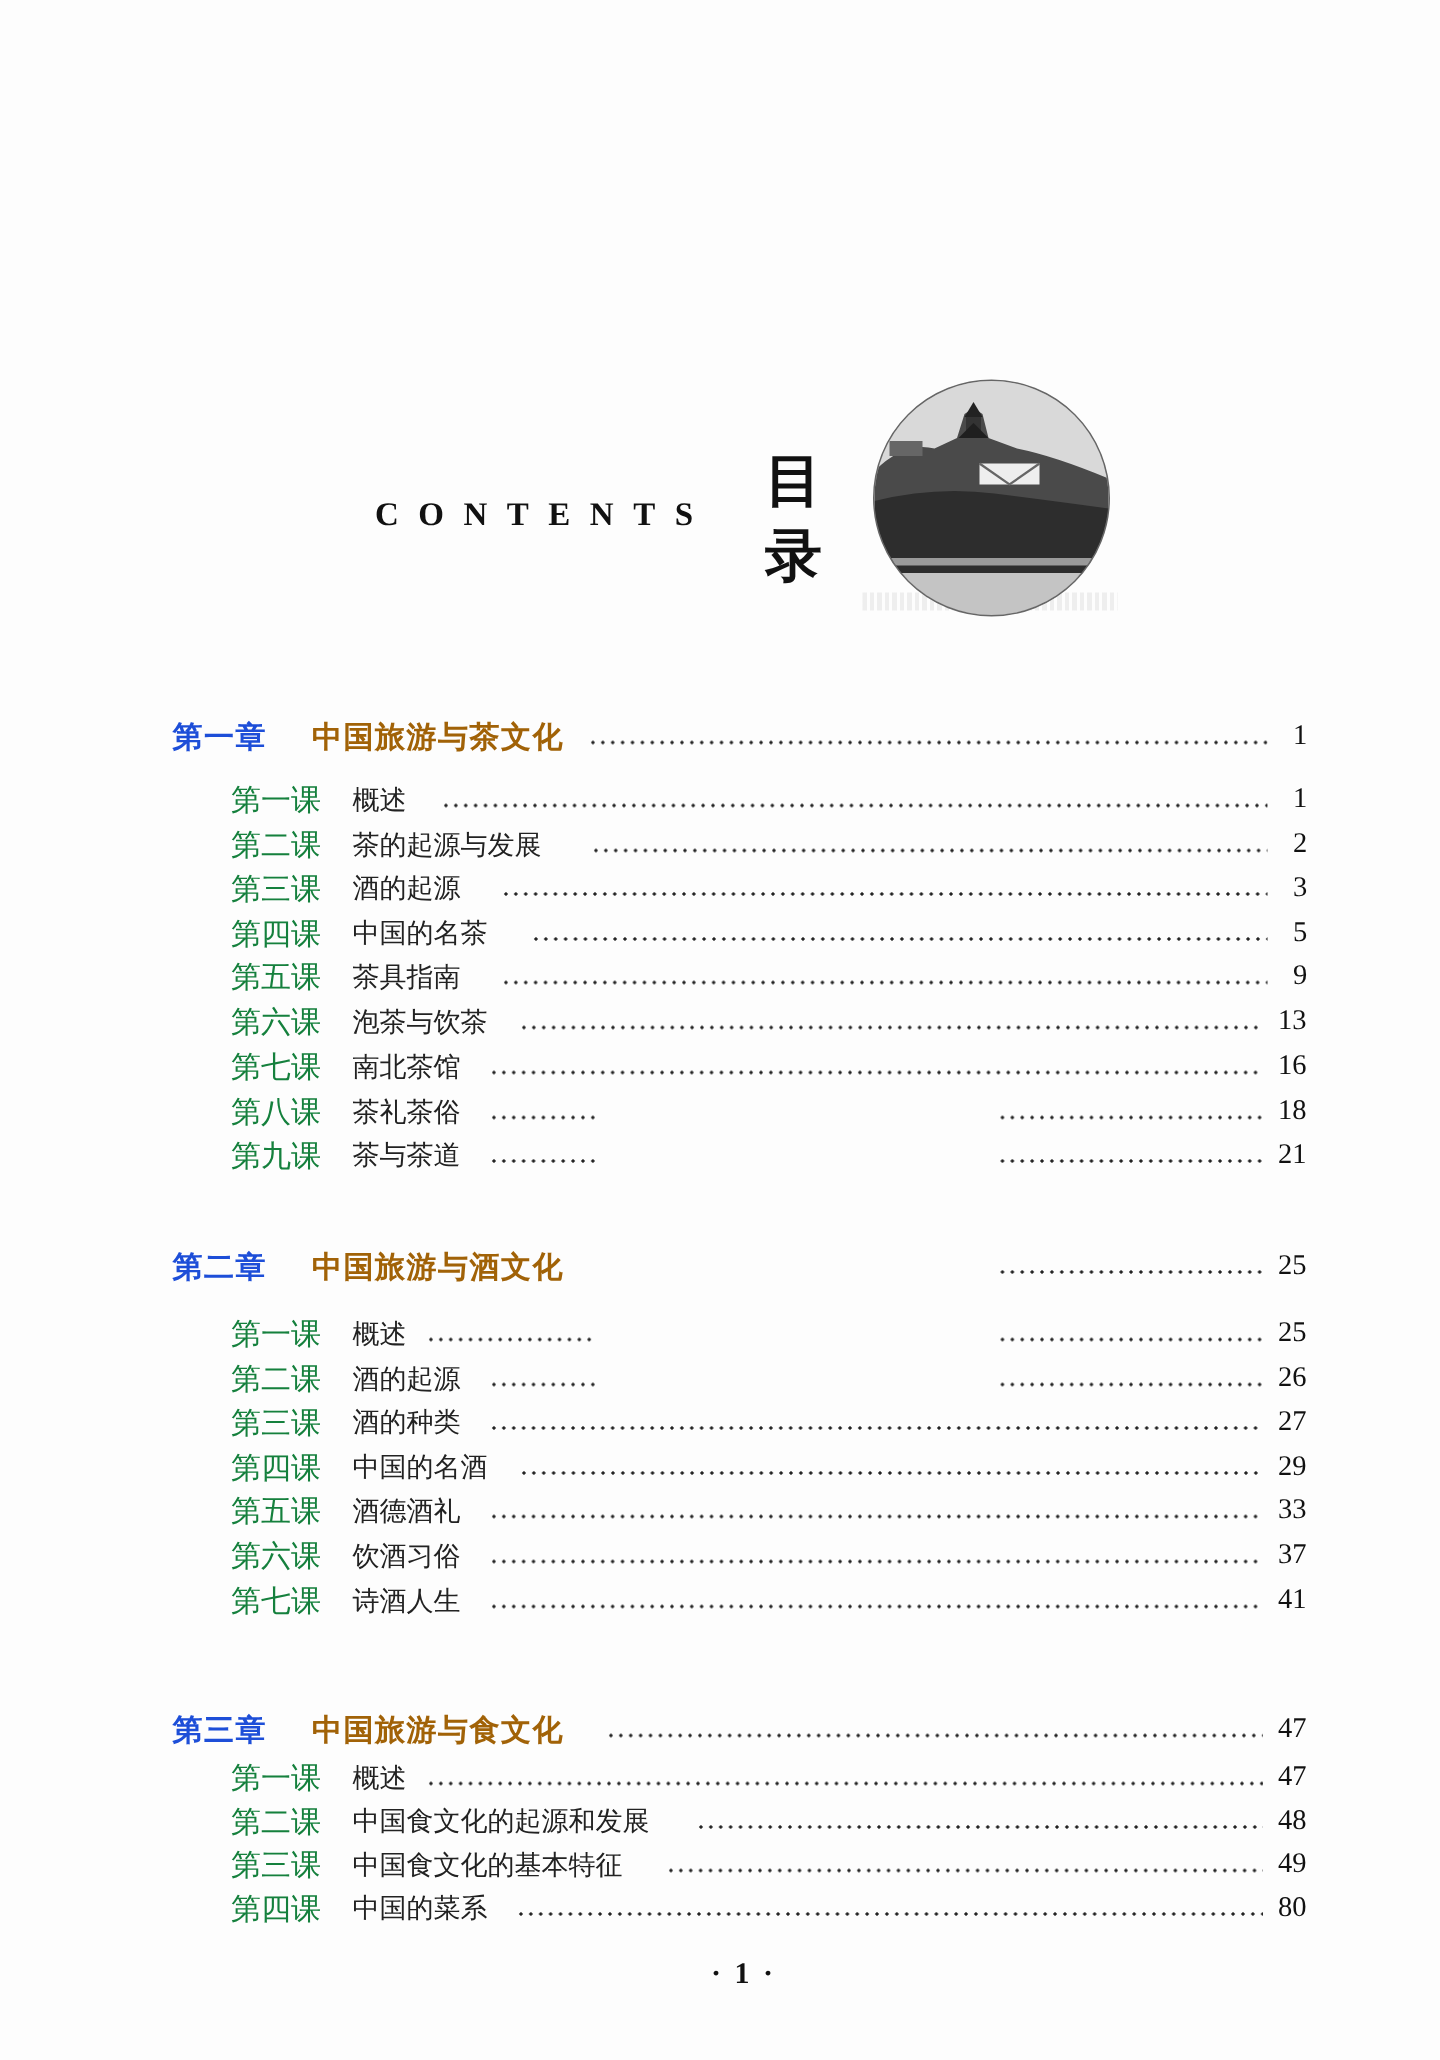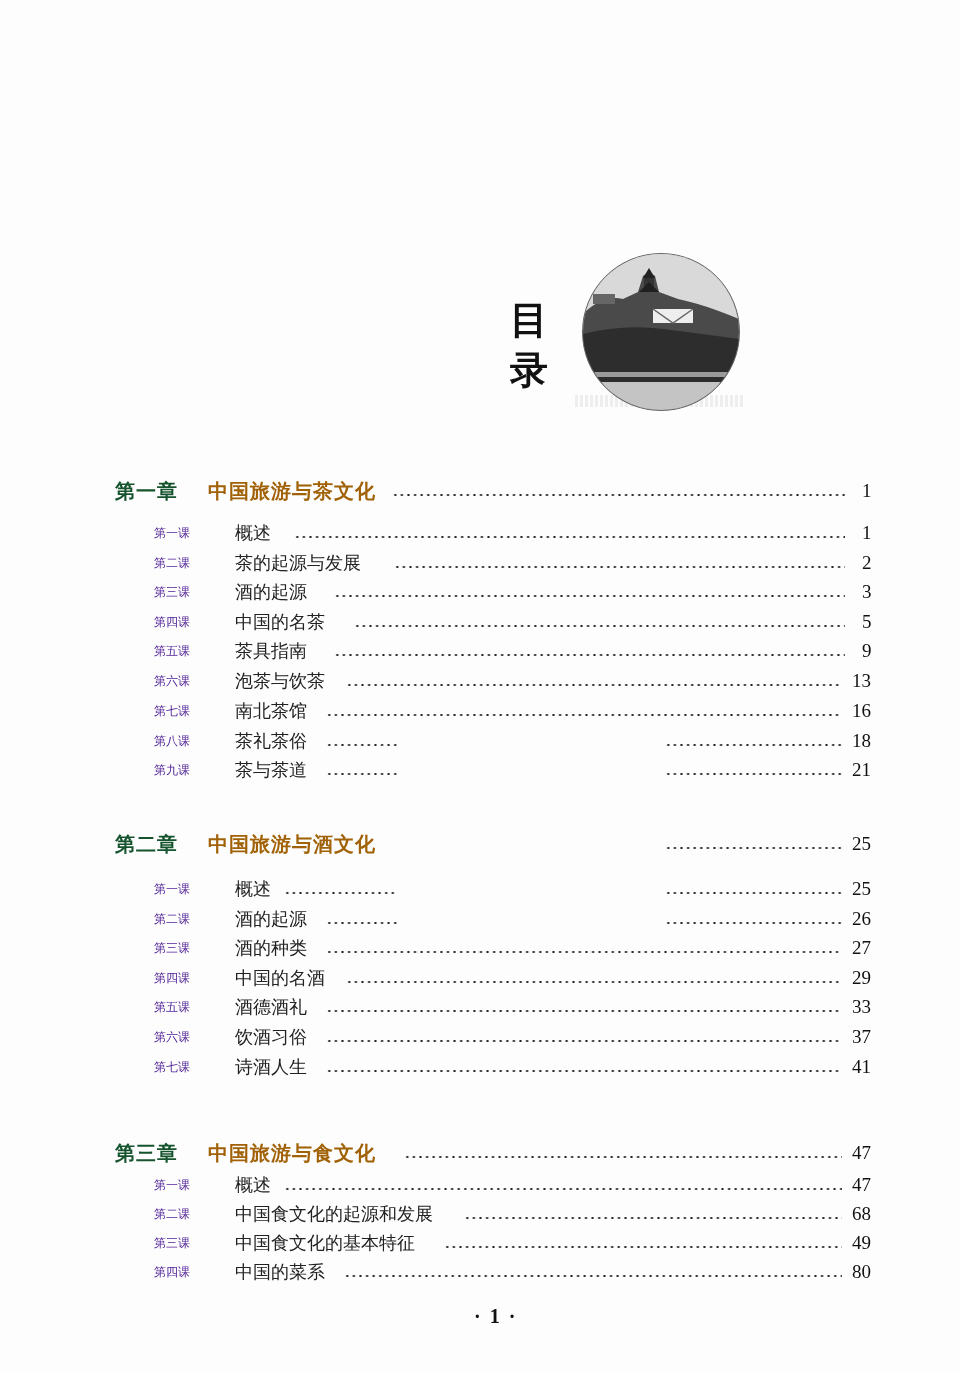--- a/index.html
+++ b/index.html
@@ -26,28 +26,28 @@
     .photo svg { width: 100%; height: 100%; display: block; }
     .faint-text {
       position: absolute; left: 575px; top: 395px; width: 170px; height: 12px;
       background: repeating-linear-gradient(90deg, #e4e4e4 0 3px, transparent 3px 5px); opacity: .6;
     }
 
     .toc { position: absolute; left: 0; top: 0; width: 960px; }
     .row { position: absolute; left: 0; width: 960px; height: 28px; display: flex; align-items: center; }
     .chapter .num {
       position: absolute; left: 115px; font-family: "DejaVu Sans", sans-serif; font-weight: bold;
-      font-size: 20px; letter-spacing: 1px; color: #14532d;
+      font-size: 20px; letter-spacing: 1px; color: #1d4ed8;
     }
     .chapter .title {
       position: absolute; left: 208px; font-family: "DejaVu Sans", sans-serif; font-weight: bold;
       font-size: 20px; letter-spacing: 1px; color: #a16207;
     }
     .lesson .num {
-      position: absolute; left: 154px; font-family: "DejaVu Serif", serif; font-size: 12px; color: #4c1d95;
+      position: absolute; left: 154px; font-family: "DejaVu Serif", serif; font-size: 20px; color: #15803d;
     }
     .lesson .title {
       position: absolute; left: 235px; font-family: "DejaVu Serif", serif; font-size: 18px; color: #222;
     }
     .dots {
       position: absolute; height: 4px; top: 50%; margin-top: 2px;
       background-image: radial-gradient(circle, #222 0.9px, transparent 1.3px);
       background-size: 6.6px 4px; background-repeat: repeat-x;
     }
     .page {
@@ -56,20 +56,21 @@
     .page.single { left: 862px; }
     .footer-page {
       position: absolute; left: 474px; top: 1305px;
       font-family: "Liberation Serif", serif; font-weight: bold; font-size: 20px; color: #111; letter-spacing: 2px;
     }
   </style>
 </head>
 <body>
 
 <div class="header">
+  <div class="contents-label">CONTENTS</div>
   <div class="mulu">
     <span>目</span>
     <span>录</span>
   </div>
   <div class="faint-text"></div>
   <div class="photo">
     <svg viewBox="0 0 156 156">
       <rect x="0" y="0" width="156" height="156" fill="#d9d9d9"></rect>
       <path d="M0 60 Q20 40 40 45 L55 38 L60 22 L66 18 L72 22 L76 38 L95 45 Q120 50 156 65 L156 156 L0 156 Z" fill="#4a4a4a"></path>
       <path d="M0 80 Q40 70 80 75 Q120 80 156 85 L156 130 L0 130 Z" fill="#2d2d2d"></path>
@@ -210,21 +211,21 @@
   <div class="row lesson" style="top:1171px;">
     <span class="num">第一课</span>
     <span class="title">概述</span>
     <span class="dots" style="left:284px;width:558px;"></span>
     <span class="page">47</span>
   </div>
   <div class="row lesson" style="top:1200px;">
     <span class="num">第二课</span>
     <span class="title">中国食文化的起源和发展</span>
     <span class="dots" style="left:464px;width:378px;"></span>
-    <span class="page">68</span>
+    <span class="page">48</span>
   </div>
   <div class="row lesson" style="top:1229px;">
     <span class="num">第三课</span>
     <span class="title">中国食文化的基本特征</span>
     <span class="dots" style="left:444px;width:398px;"></span>
     <span class="page">49</span>
   </div>
   <div class="row lesson" style="top:1258px;">
     <span class="num">第四课</span>
     <span class="title">中国的菜系</span>

